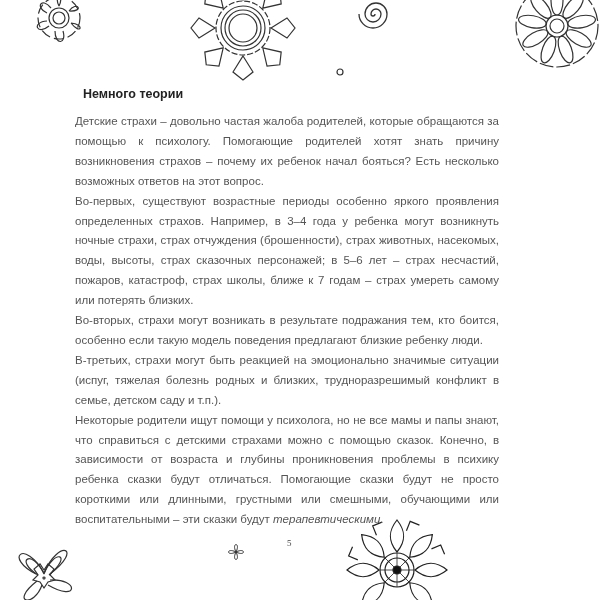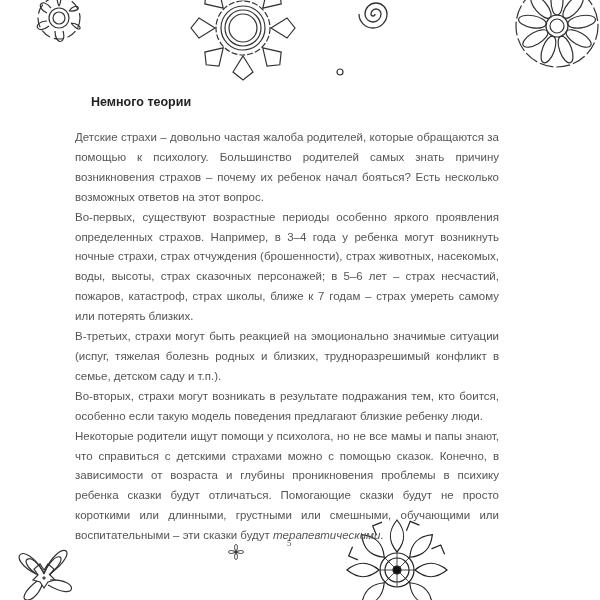--- a/index.html
+++ b/index.html
@@ -1,21 +1,21 @@
 <!DOCTYPE html>
 <html><head>
 <meta charset="utf-8">
 <style>
   html, body { margin:0; padding:0; background:#fff; }
   body { width:600px; height:600px; position:relative; overflow:hidden;
          font-family:"Liberation Sans", sans-serif; }
   .deco { position:absolute; }
   .deco svg { display:block; }
   .content { position:absolute; left:75px; top:76px; width:424px; }
-  .heading { font-weight:bold; font-size:12.5px; color:#222; line-height:20px; margin:16px; }
+  .heading { font-weight:bold; font-size:12.5px; color:#222; line-height:20px; margin:8px; }
   .para { font-size:11.5px; color:#555; line-height:19.9px; margin:0; text-align:justify; }
   .para i { }
   .pagenum { position:absolute; left:287px; top:538px; font-family:"Liberation Serif", serif; font-size:9px; color:#444; }
 </style>
 </head>
 <body>
 
 <div class="deco" style="left:24px;top:-6px;">
   <svg width="70" height="60" viewBox="0 0 70 60" fill="none" stroke="#333" stroke-width="1.2">
     <g transform="translate(35,24)">
@@ -120,20 +120,20 @@
         <line x1="-12" y1="-12" x2="12" y2="12"></line>
           <line x1="-12" y1="12" x2="12" y2="-12"></line>
       </g>
       <circle r="4" fill="#111"></circle>
     </g>
   </svg>
 </div>
 
 <div class="content">
   <p class="heading">Немного теории</p>
-  <p class="para">Детские страхи – довольно частая жалоба родителей, которые обращаются за помощью к психологу. Большинство родителей самых знать причину возникновения страхов – почему их ребенок начал бояться? Есть несколько возможных ответов на этот вопрос.</p>
+  <p class="para">Детские страхи – довольно частая жалоба родителей, которые обращаются за помощью к психологу. Помогающие родителей хотят знать причину возникновения страхов – почему их ребенок начал бояться? Есть несколько возможных ответов на этот вопрос.</p>
   <p class="para">Во-первых, существуют возрастные периоды особенно яркого проявления определенных страхов. Например, в 3–4 года у ребенка могут возникнуть ночные страхи, страх отчуждения (брошенности), страх животных, насекомых, воды, высоты, страх сказочных персонажей; в 5–6 лет – страх несчастий, пожаров, катастроф, страх школы, ближе к 7 годам – страх умереть самому или потерять близких.</p>
+  <p class="para">Во-вторых, страхи могут возникать в результате подражания тем, кто боится, особенно если такую модель поведения предлагают близкие ребенку люди.</p>
   <p class="para">В-третьих, страхи могут быть реакцией на эмоционально значимые ситуации (испуг, тяжелая болезнь родных и близких, трудноразрешимый конфликт в семье, детском саду и т.п.).</p>
-  <p class="para">Во-вторых, страхи могут возникать в результате подражания тем, кто боится, особенно если такую модель поведения предлагают близкие ребенку люди.</p>
   <p class="para"><span>Некоторые родители ищут помощи у психолога, но не все мамы и папы знают, что справиться с детскими страхами можно с помощью сказок. Конечно, в зависимости от возраста и глубины проникновения проблемы в психику ребенка сказки будут отличаться. Помогающие сказки будут не просто короткими или длинными, грустными или смешными, обучающими или воспитательными – эти сказки будут</span> <i>терапевтическими</i><span>.</span></p>
 </div>
 
 <div class="pagenum">5</div>
 
 </body></html>

